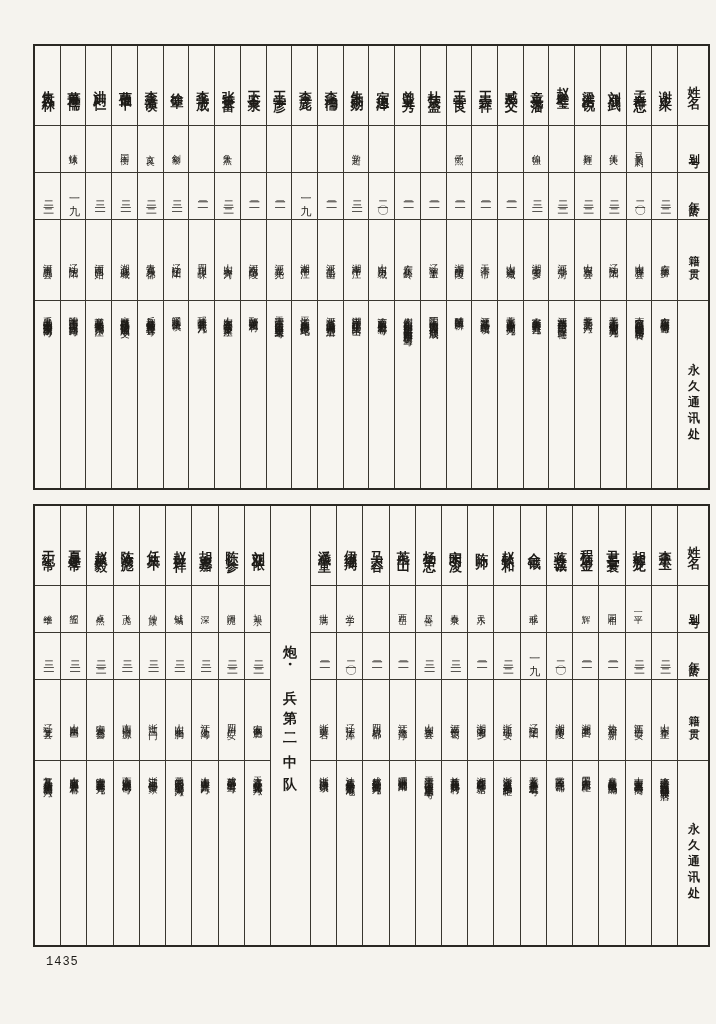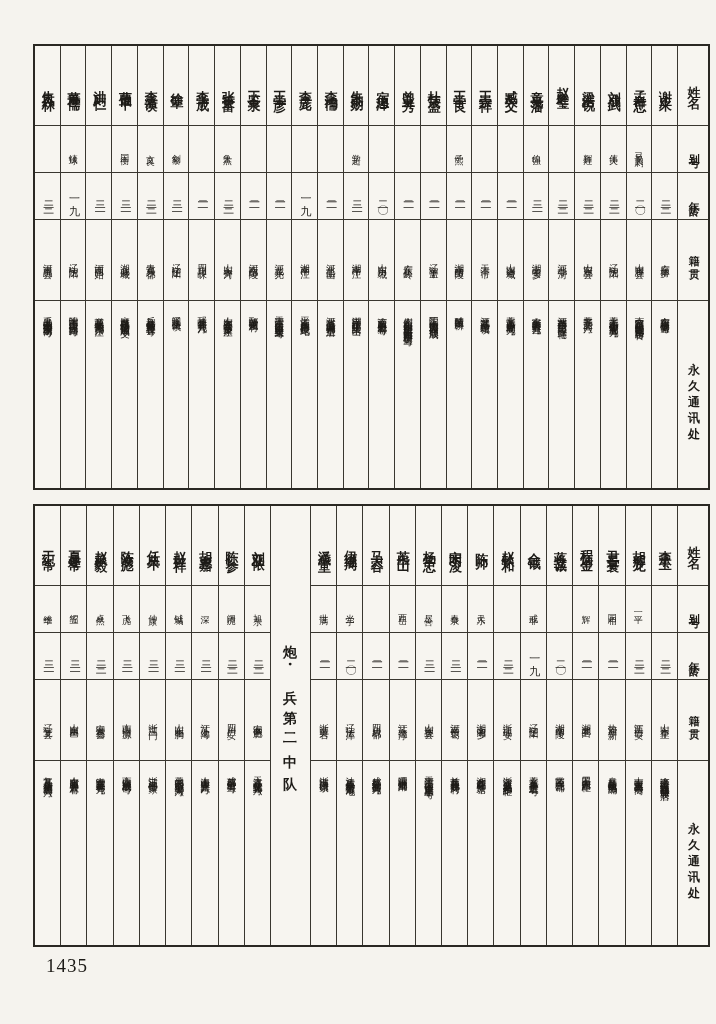--- a/index.html
+++ b/index.html
@@ -74,22 +74,22 @@
     text-orientation:upright;
     font-size:14px;
     font-weight:bold;
     letter-spacing:22px;
     padding-top:128px;
   }
   .note{font-size:7px;letter-spacing:0;}
   .page-number{
     position:absolute;
     left:46px;top:955px;
-    font-family:Liberation Serif, serif;
-    font-size:19px;
+    font-family:Liberation Mono, monospace;
+    font-size:12px;
     letter-spacing:1px;
   }
 </style>
 </head>
 <body>
 
 <div class="page">
   <div class="roster roster-top">
       <div class="col header-col">
         <div class="cell name hdr">姓名</div>

